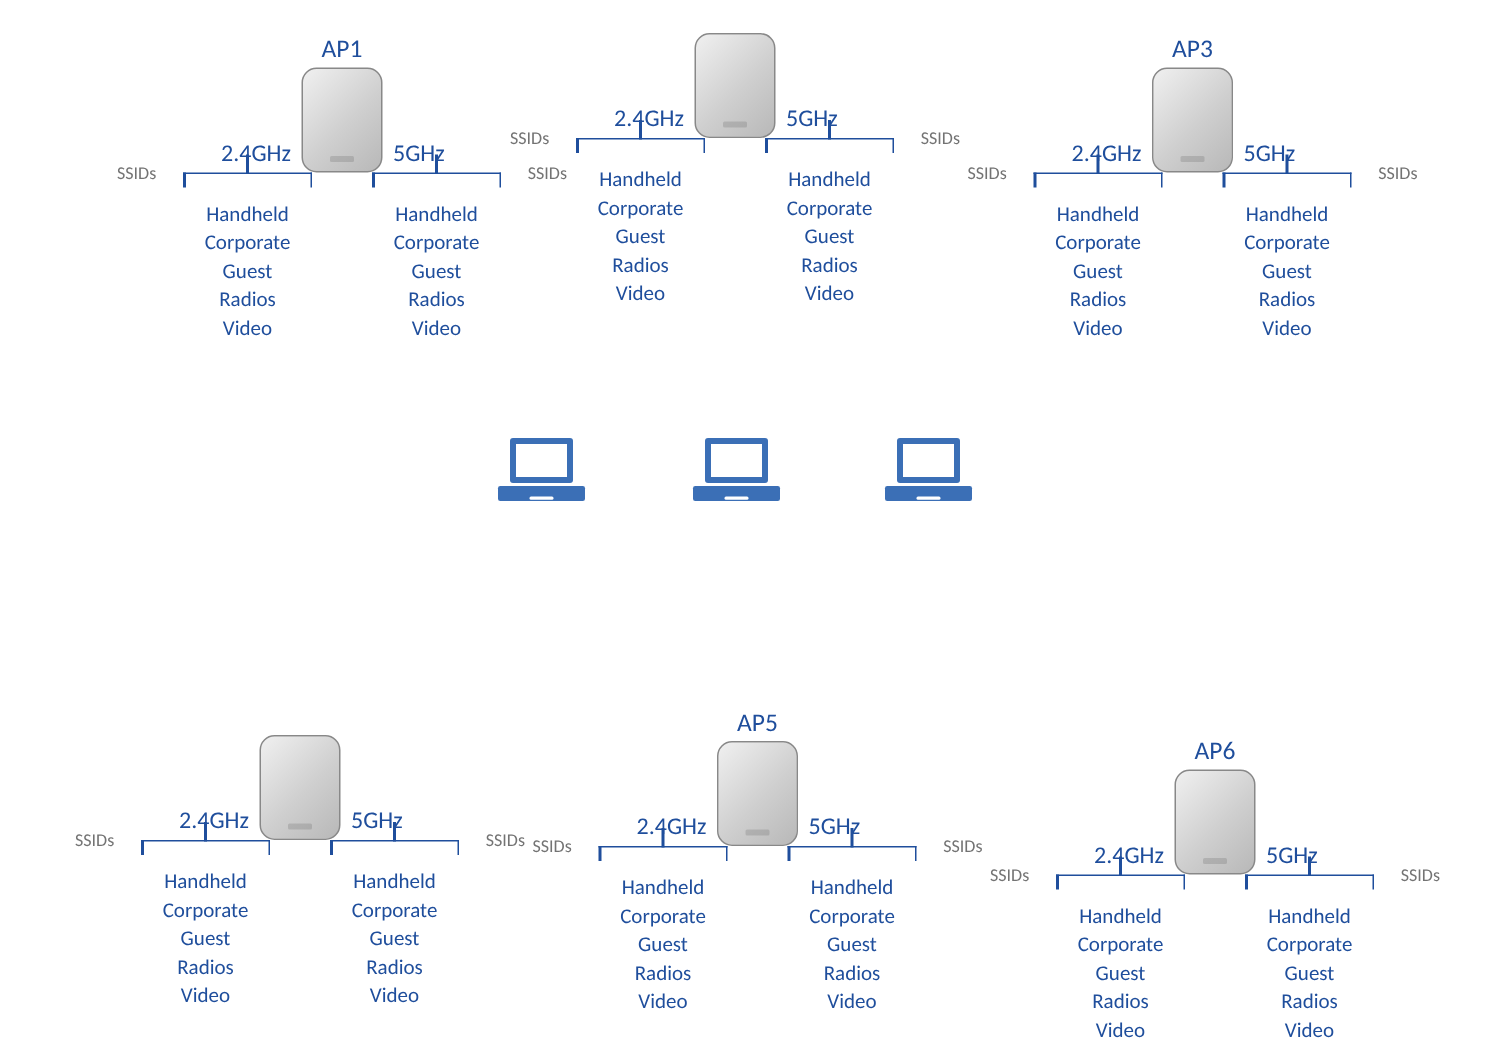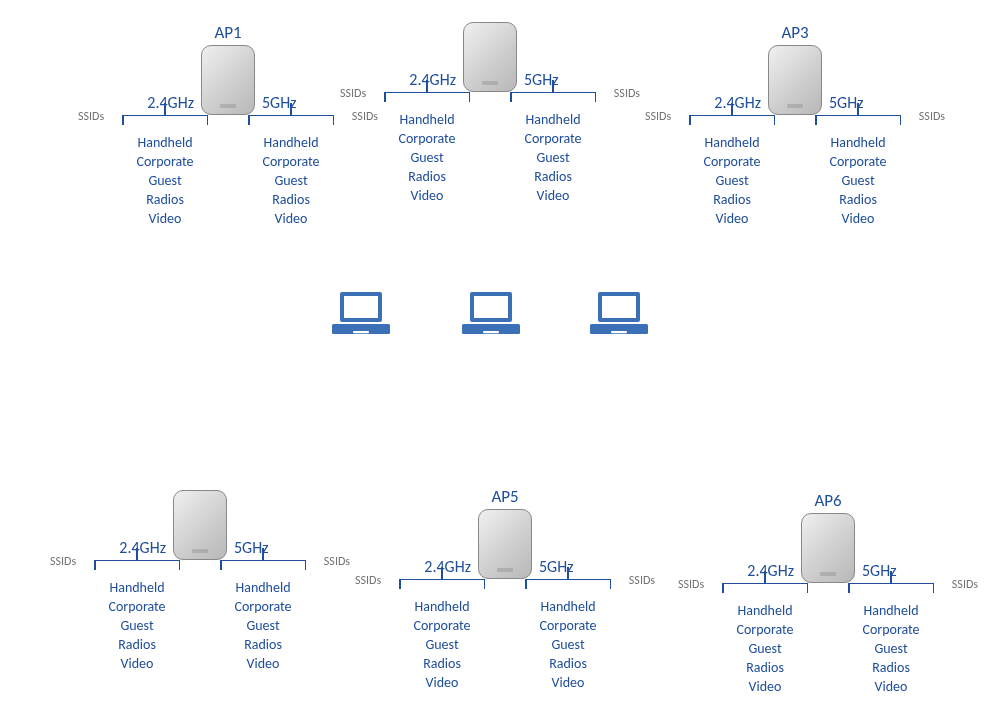--- a/index.html
+++ b/index.html
@@ -228,21 +228,21 @@
         </div>
       <div class="ssid-list ssid-list-right">
           <div>Handheld</div>
           <div>Corporate</div>
           <div>Guest</div>
           <div>Radios</div>
           <div>Video</div>
         </div>
     </div>
   </div>
-    <div class="ap" style="left: 355px; top: 486px;">
+    <div class="ap" style="left: 355px; top: 471px;">
     <div class="ap-title">AP5</div>
     <div class="ap-body">
       <div class="ap-device"></div>
       <div class="band-label band-left">2.4GHz</div>
       <div class="band-label band-right">5GHz</div>
       <div class="bracket bracket-left">
           <div class="stem"></div>
         </div>
       <div class="bracket bracket-right">
           <div class="stem"></div>
@@ -258,21 +258,21 @@
         </div>
       <div class="ssid-list ssid-list-right">
           <div>Handheld</div>
           <div>Corporate</div>
           <div>Guest</div>
           <div>Radios</div>
           <div>Video</div>
         </div>
     </div>
   </div>
-    <div class="ap" style="left: 678px; top: 490px;">
+    <div class="ap" style="left: 660px; top: 490px;">
     <div class="ap-title">AP6</div>
     <div class="ap-body">
       <div class="ap-device"></div>
       <div class="band-label band-left">2.4GHz</div>
       <div class="band-label band-right">5GHz</div>
       <div class="bracket bracket-left">
           <div class="stem"></div>
         </div>
       <div class="bracket bracket-right">
           <div class="stem"></div>

